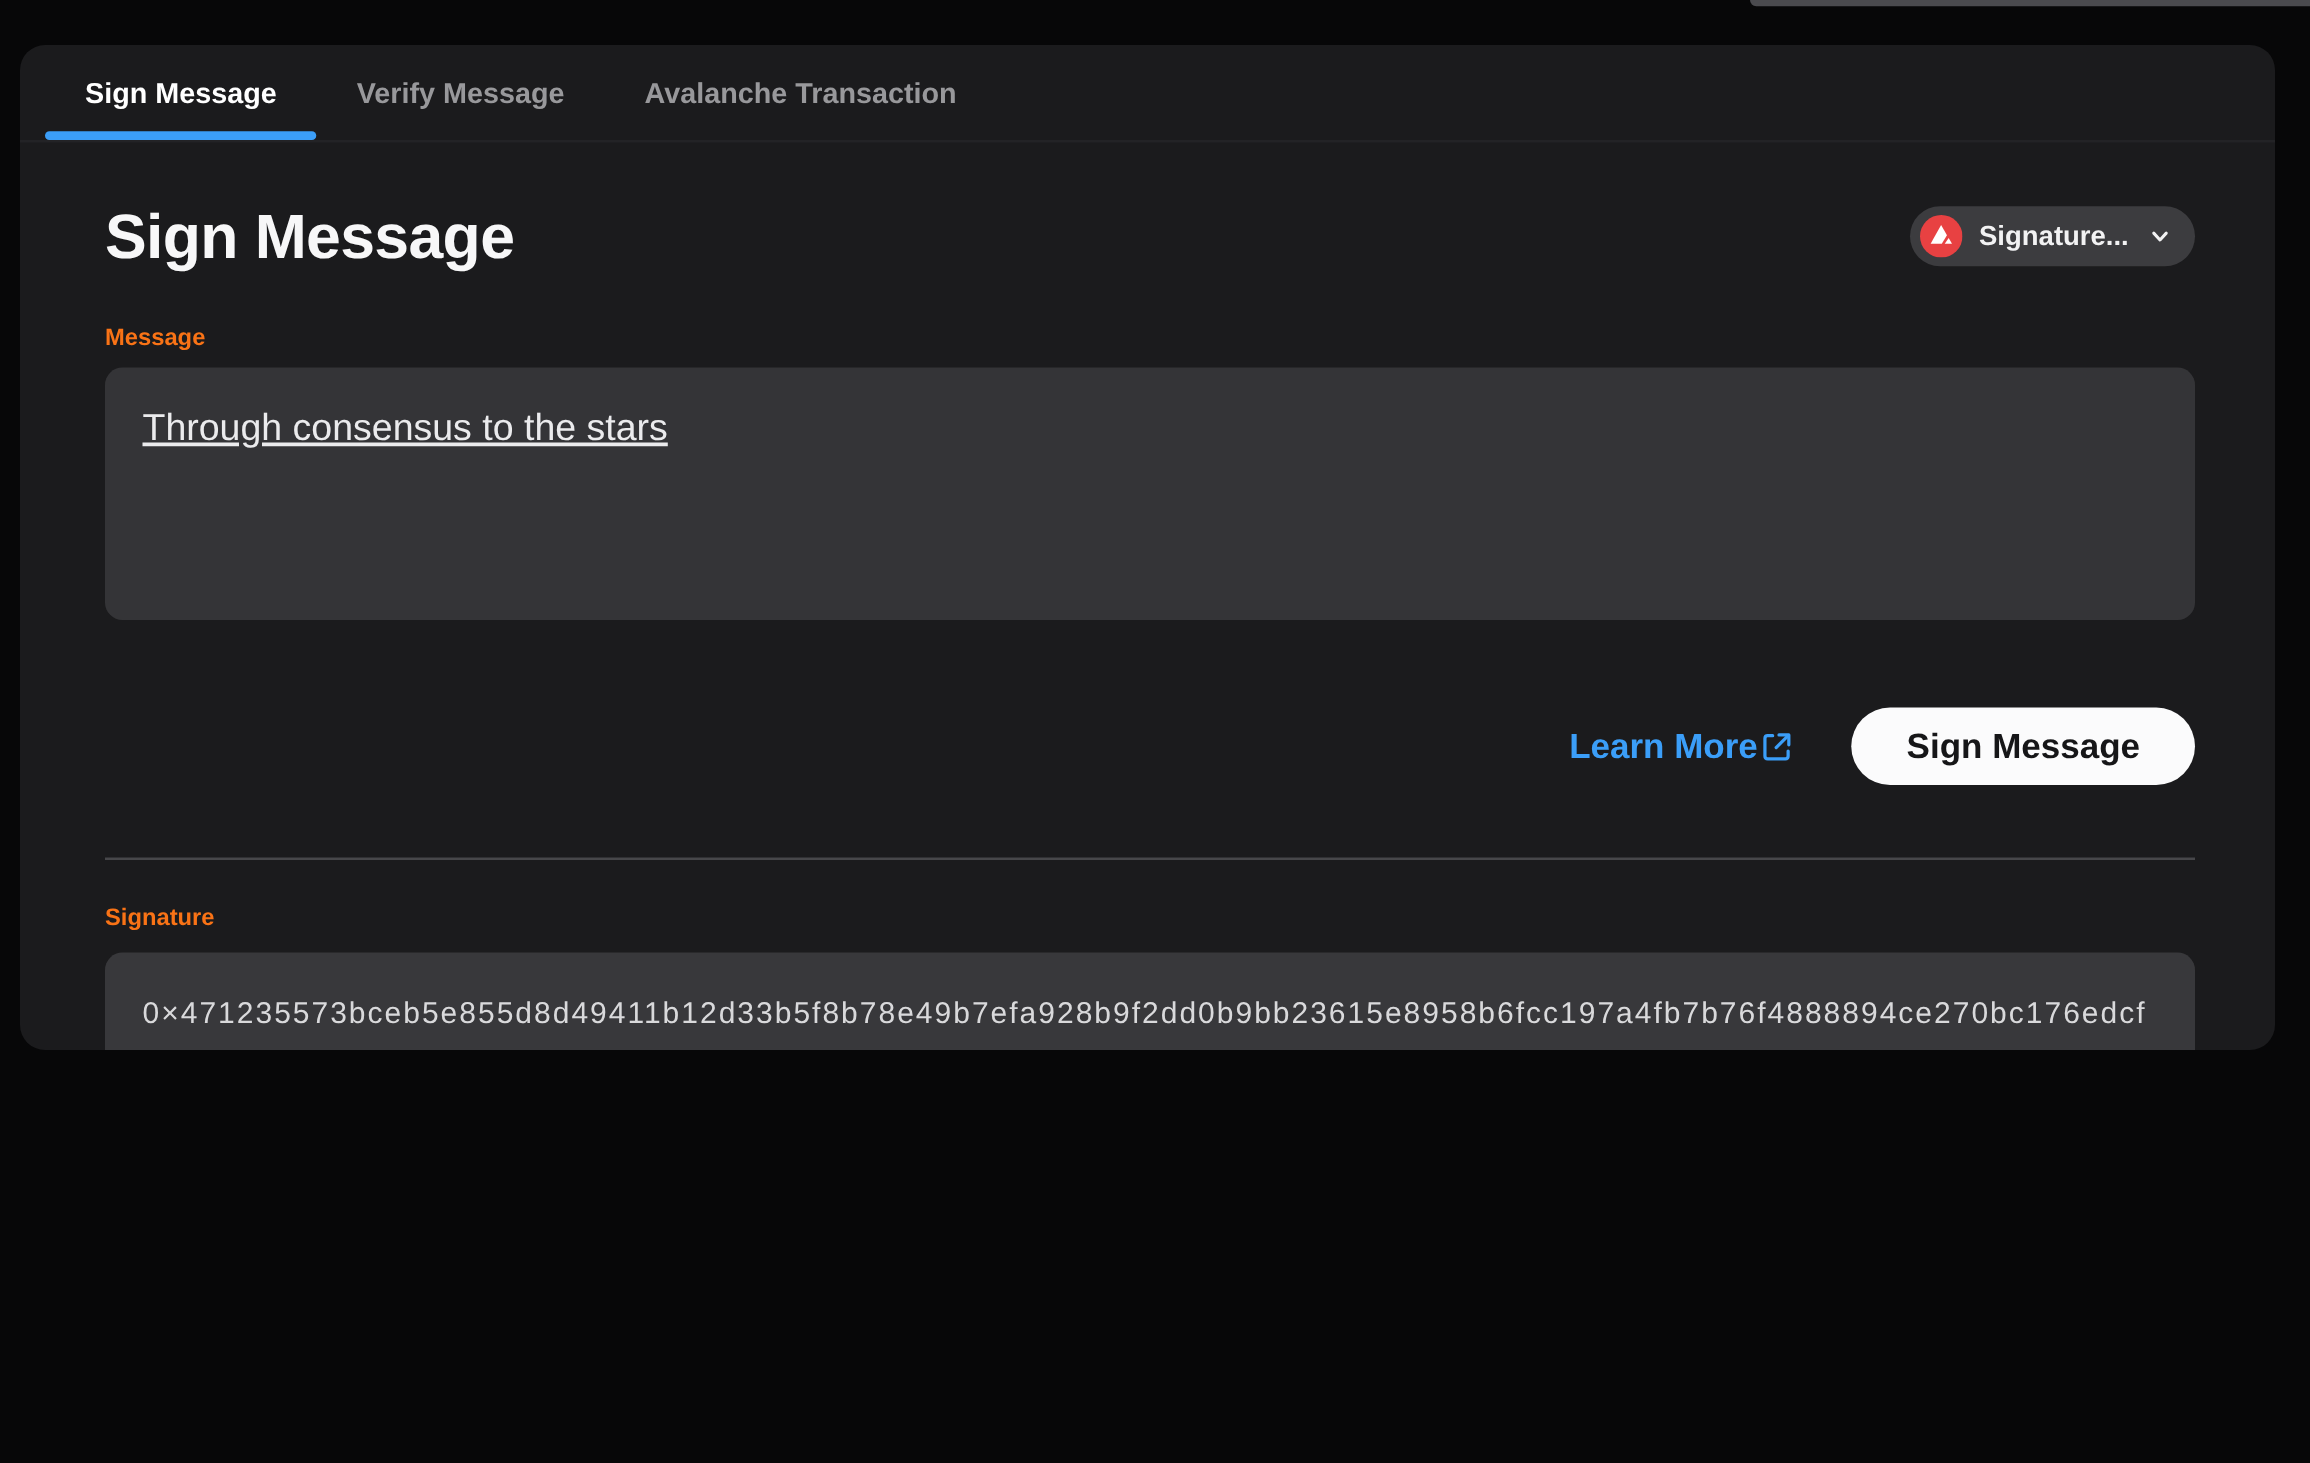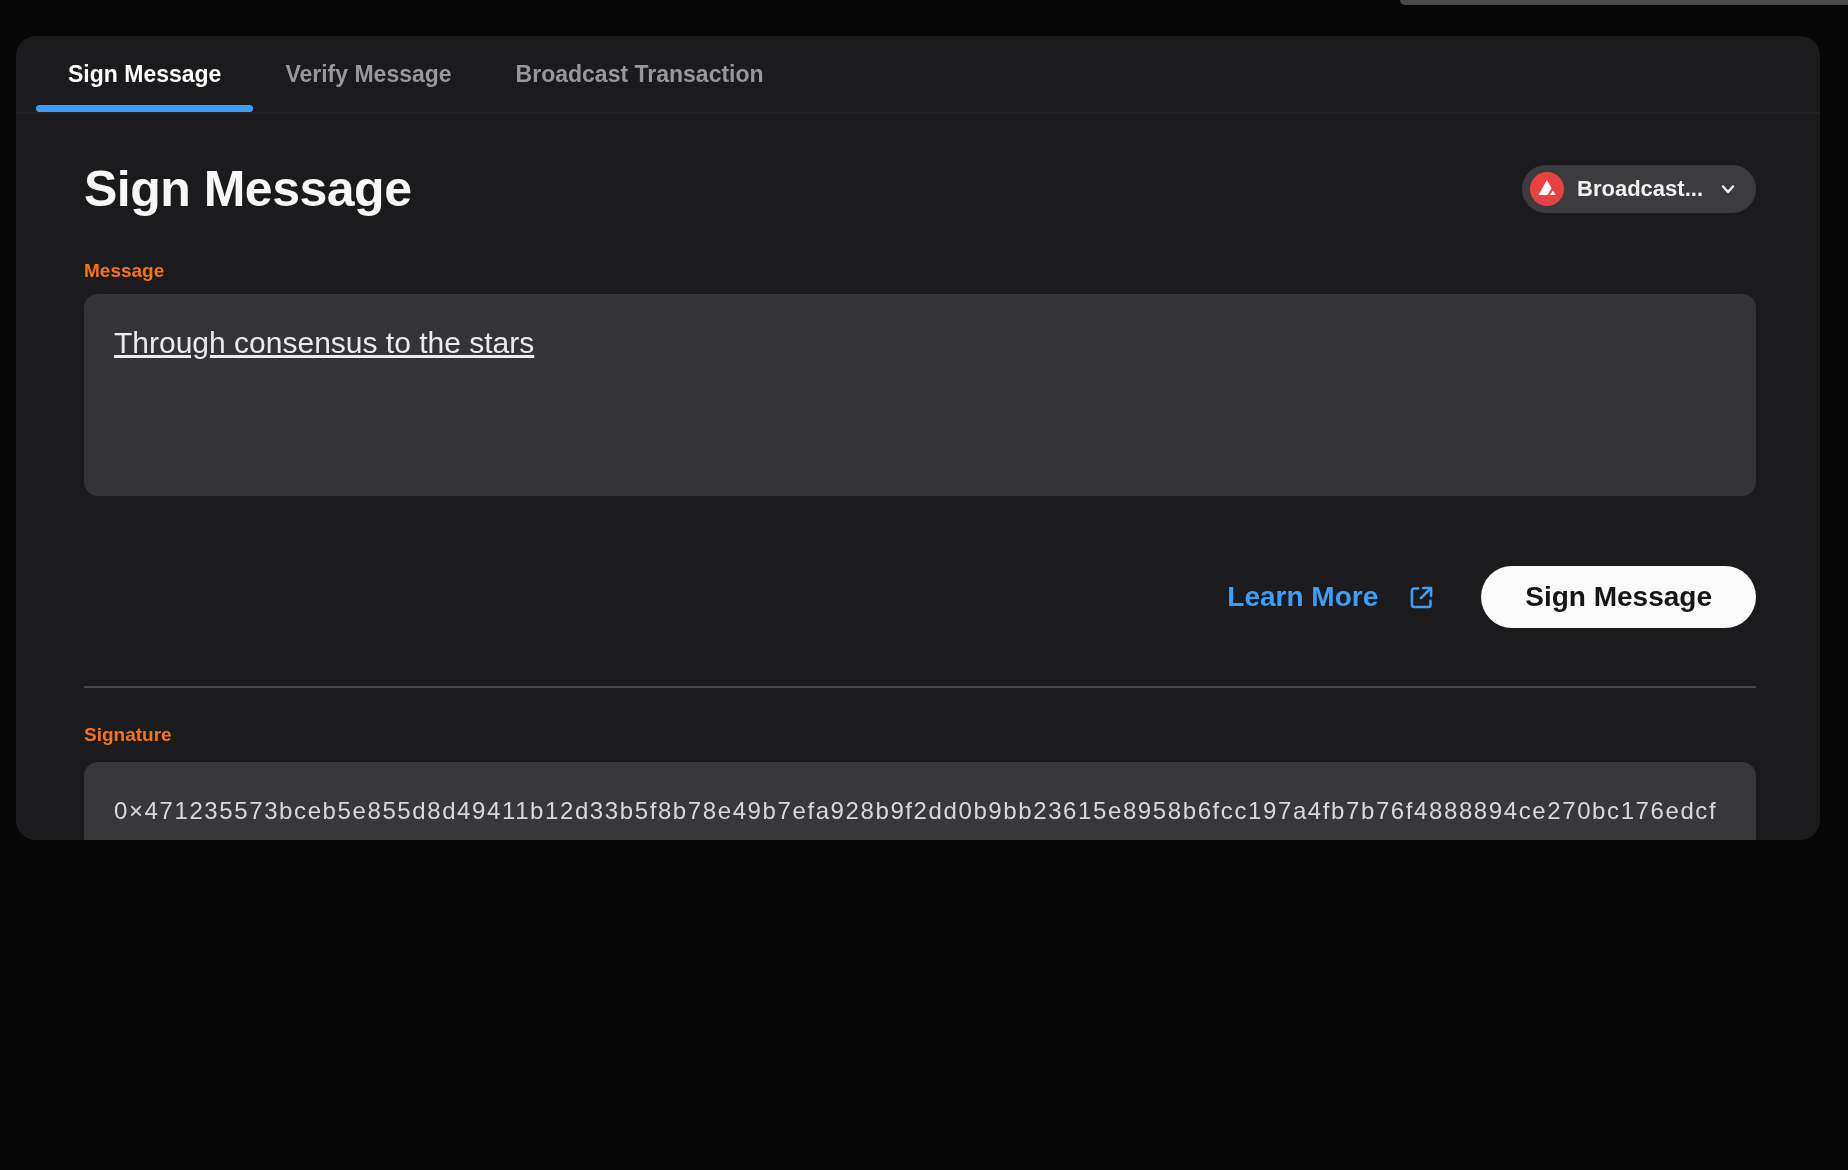--- a/index.html
+++ b/index.html
@@ -104,21 +104,21 @@
     text-decoration: underline;
   }
   .actions-row {
     margin-top: 70px;
     display: flex;
     justify-content: flex-end;
     align-items: center;
     gap: 46px;
   }
   .learn-more {
-    display: flex; align-items: center; gap: 30px;
+    display: flex; align-items: center; gap: 2px;
     color: #3b9ef8;
     font-size: 28px;
     font-weight: 700;
     cursor: pointer;
     text-decoration: none;
   }
   .sign-btn {
     height: 62px;
     padding: 0 44px;
     border: none;
@@ -158,36 +158,36 @@
 
   <div class="tabbar">
     <div class="tab active">
       <span>Sign Message</span>
       <span class="tab-underline"></span>
     </div>
     <div class="tab">
       <span>Verify Message</span>
     </div>
     <div class="tab">
-      <span>Broadcast Transaction</span>
+      <span>Avalanche Transaction</span>
     </div>
   </div>
 
   <div class="content">
 
     <div class="header-row">
       <h1 class="page-title">Sign Message</h1>
 
       <div class="network-pill">
         <svg class="avax-logo" viewBox="0 0 32 32">
           <circle cx="16" cy="16" r="16" fill="#e84142"></circle>
           <polygon points="15.9,7.6 20.3,15.2 16.4,21.6 8.0,21.6" fill="#ffffff"></polygon>
           <polygon points="21.6,17.4 24.1,21.6 18.6,21.6" fill="#ffffff"></polygon>
         </svg>
-        <span class="net-label">Broadcast...</span>
+        <span class="net-label">Signature...</span>
         <svg class="chev" viewBox="0 0 20 20">
           <polyline points="5,7.5 10,13 15,7.5" fill="none" stroke="#f2f2f3" stroke-width="2.4" stroke-linecap="round" stroke-linejoin="round"></polyline>
         </svg>
       </div>
     </div>
 
 
     <div class="field-label">Message</div>
     <textarea class="message-input" spellcheck="false" style="">Through consensus to the stars</textarea>
 

